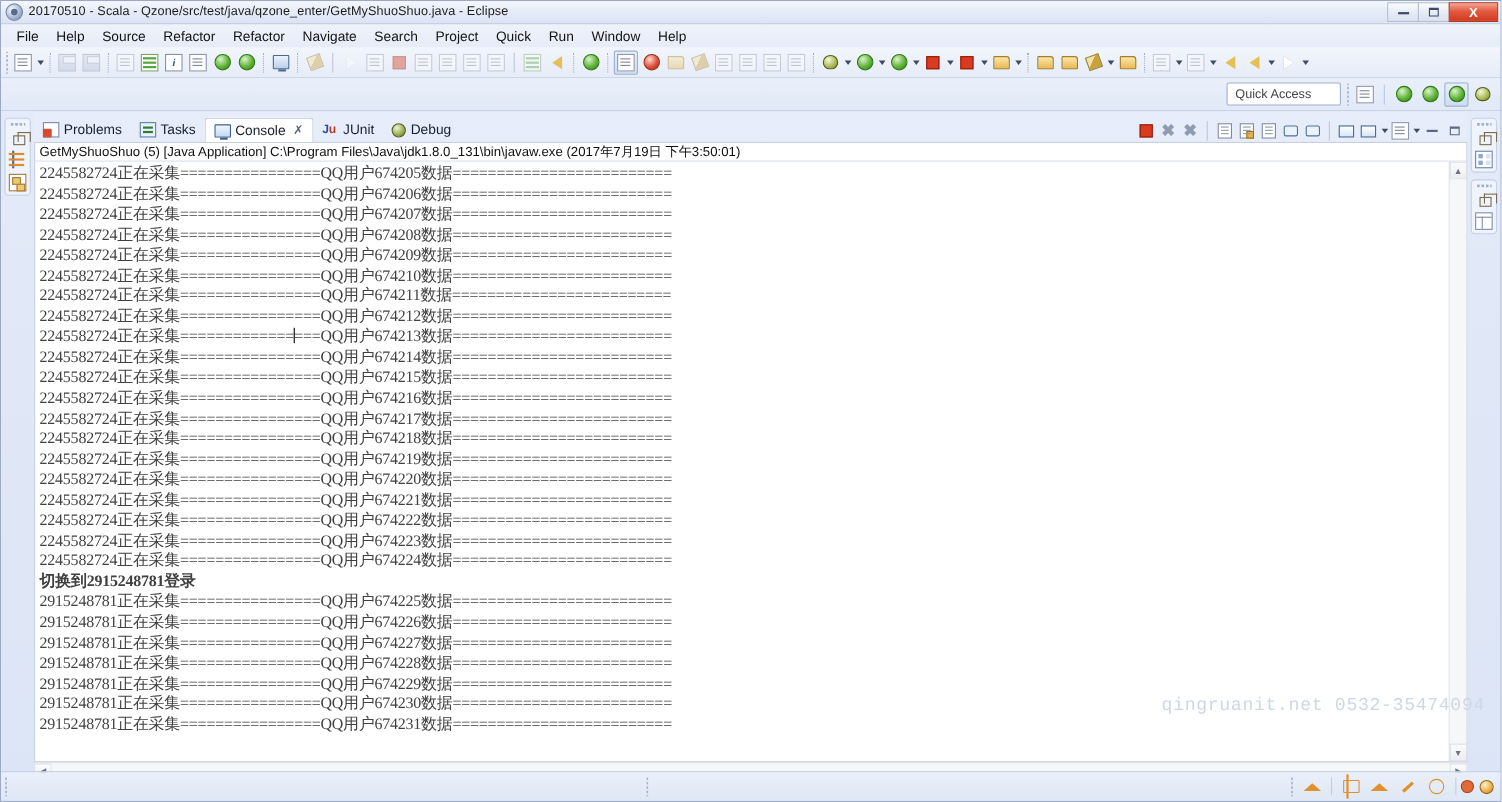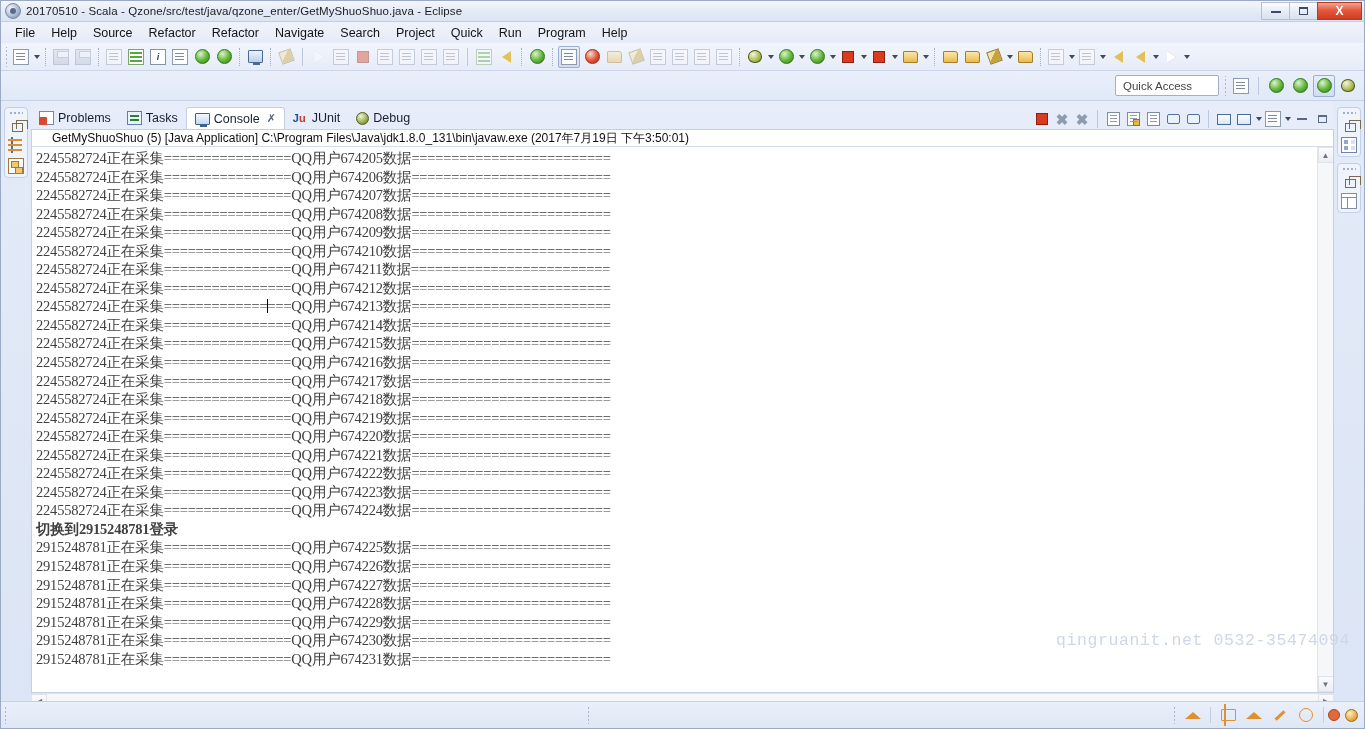--- a/index.html
+++ b/index.html
@@ -210,21 +210,21 @@
   .ct .doc2::after{content:"";position:absolute;left:2px;top:2px;right:2px;height:1px;background:#8e9bb0;box-shadow:0 3px 0 #8e9bb0,0 6px 0 #8e9bb0;}
   .ct .lockk { position:absolute; right:-1px; bottom:-1px; width:7px;height:7px;background:#e8b54b;border:1px solid #9c7418;}
   .ct .bubble { width:13px;height:10px;background:#eaf2fc;border:1px solid #52719c;border-radius:2px;}
   .ct .scr { width:14px;height:11px;background:linear-gradient(#fdfefe,#d7e6f6);border:1px solid #4a6a96;}
 
   
   #consoleHeader {
     height: 18px; display: flex; align-items: center;
     background: #fff; border-left: 1px solid #c5d0e2; border-right: 1px solid #c5d0e2;
     border-top: 1px solid #c5d0e2;
-    font-size: 12px; color: #0f0f0f; padding-left: 20px;
+    font-size: 12px; color: #0f0f0f; padding-left: 4px;
     border-bottom: 1px solid #d3dcea;
   }
 
   
   #consoleWrap {
     flex: 1; display: flex; position: relative;
     background: #fff; border: 1px solid #c5d0e2; border-top: none;
     overflow: hidden;
   }
   #consoleText {
@@ -317,21 +317,21 @@
     <span class="mi">File</span>
     <span class="mi">Help</span>
     <span class="mi">Source</span>
     <span class="mi">Refactor</span>
     <span class="mi">Refactor</span>
     <span class="mi">Navigate</span>
     <span class="mi">Search</span>
     <span class="mi">Project</span>
     <span class="mi">Quick</span>
     <span class="mi">Run</span>
-    <span class="mi">Program</span>
+    <span class="mi">Window</span>
     <span class="mi">Help</span>
   </div>
 
   <div id="toolbar">
     <span class="tb-grip"></span>
     <span class="tb-ico">
         <span class="ic doc"></span>
       </span>
     <span class="tb-arrow"></span>
     <span class="tb-sep"></span>

